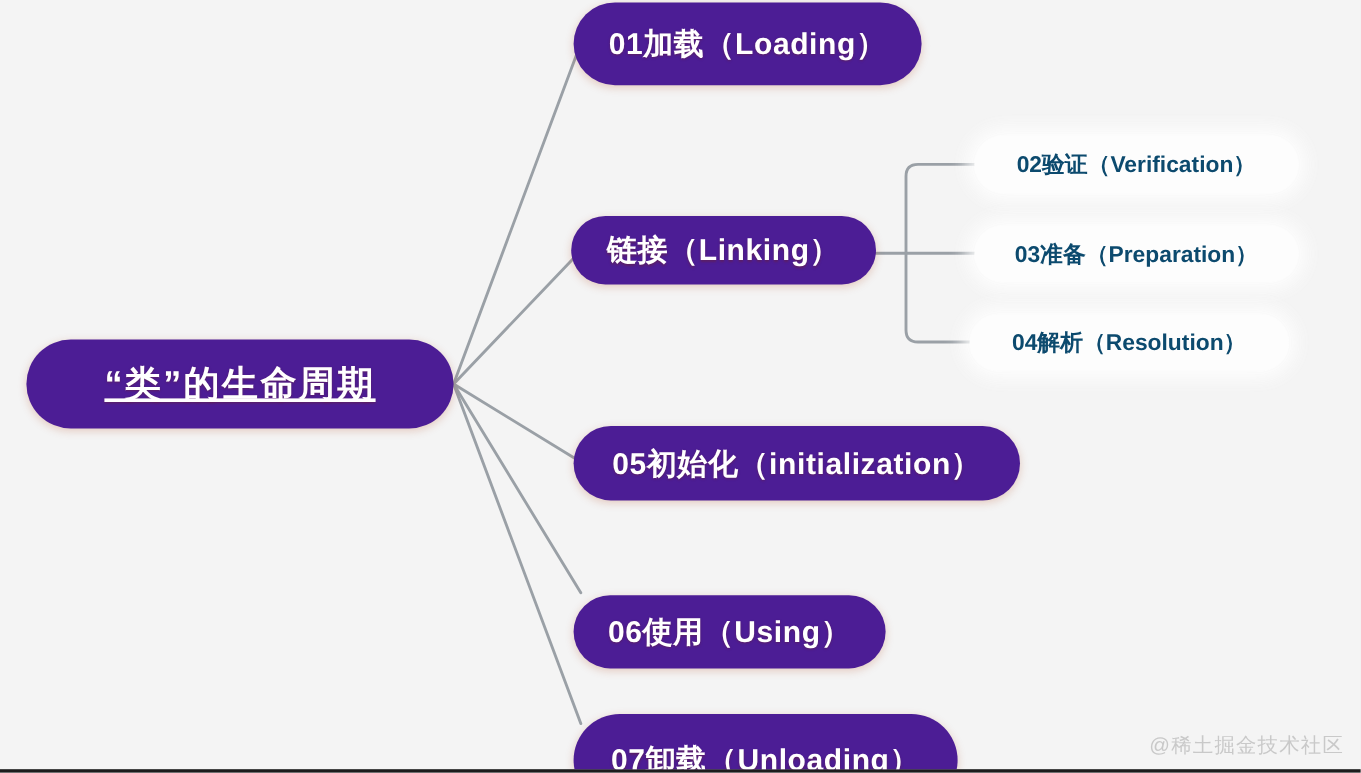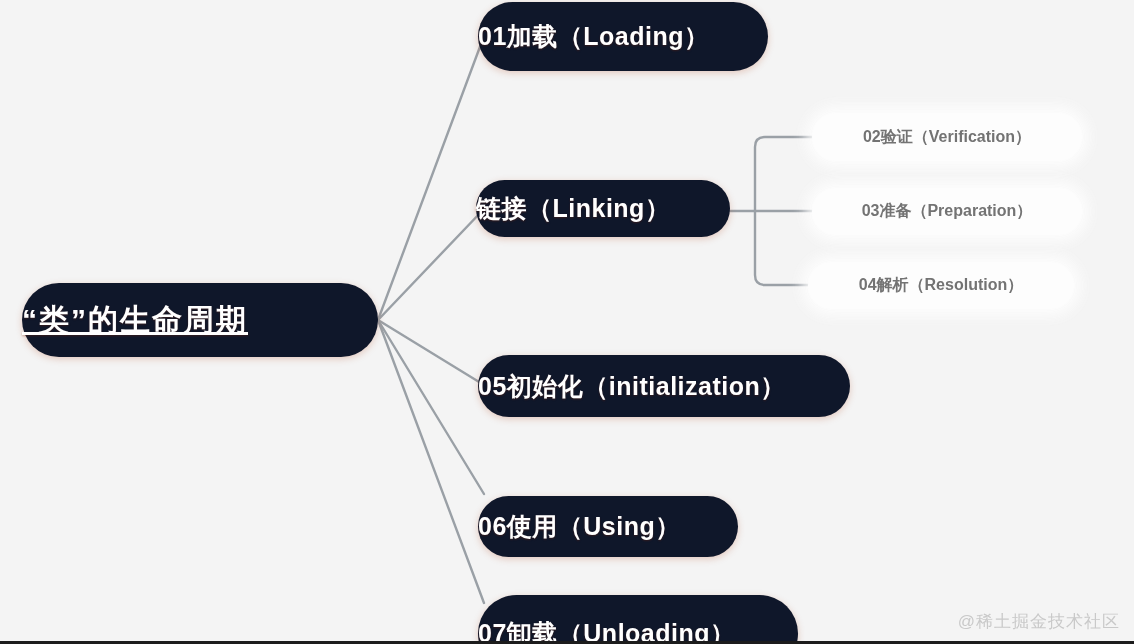--- a/index.html
+++ b/index.html
@@ -24,24 +24,24 @@
     width: 1134px;
     height: 644px;
     pointer-events: none;
   }
 
   
   .node {
     position: absolute;
     display: flex;
     align-items: center;
-    justify-content: flex-start;
+    justify-content: center;
     box-sizing: border-box;
     border-radius: 999px;
-    background: #0f172a;
+    background: #4c1d95;
     color: #ffffff;
     font-weight: bold;
     letter-spacing: .5px;
     white-space: nowrap;
     text-shadow: 0 1px 2px rgba(120,35,5,.35);
     box-shadow: 0 2px 7px rgba(180,70,30,.25);
     z-index: 3;
   }
   .node.root {
     font-size: 30px;
@@ -54,22 +54,22 @@
 
   
   .subnode {
     position: absolute;
     display: flex;
     align-items: center;
     justify-content: center;
     box-sizing: border-box;
     border-radius: 999px;
     background: #fdfdfd;
-    color: #737373;
-    font-size: 16px;
+    color: #0c4a6e;
+    font-size: 19px;
     font-weight: bold;
     white-space: nowrap;
     box-shadow: 0 0 14px 7px rgba(253,253,253,.95);
     z-index: 3;
   }
 
   .watermark {
     position: absolute;
     right: 14px;
     bottom: 8px;

